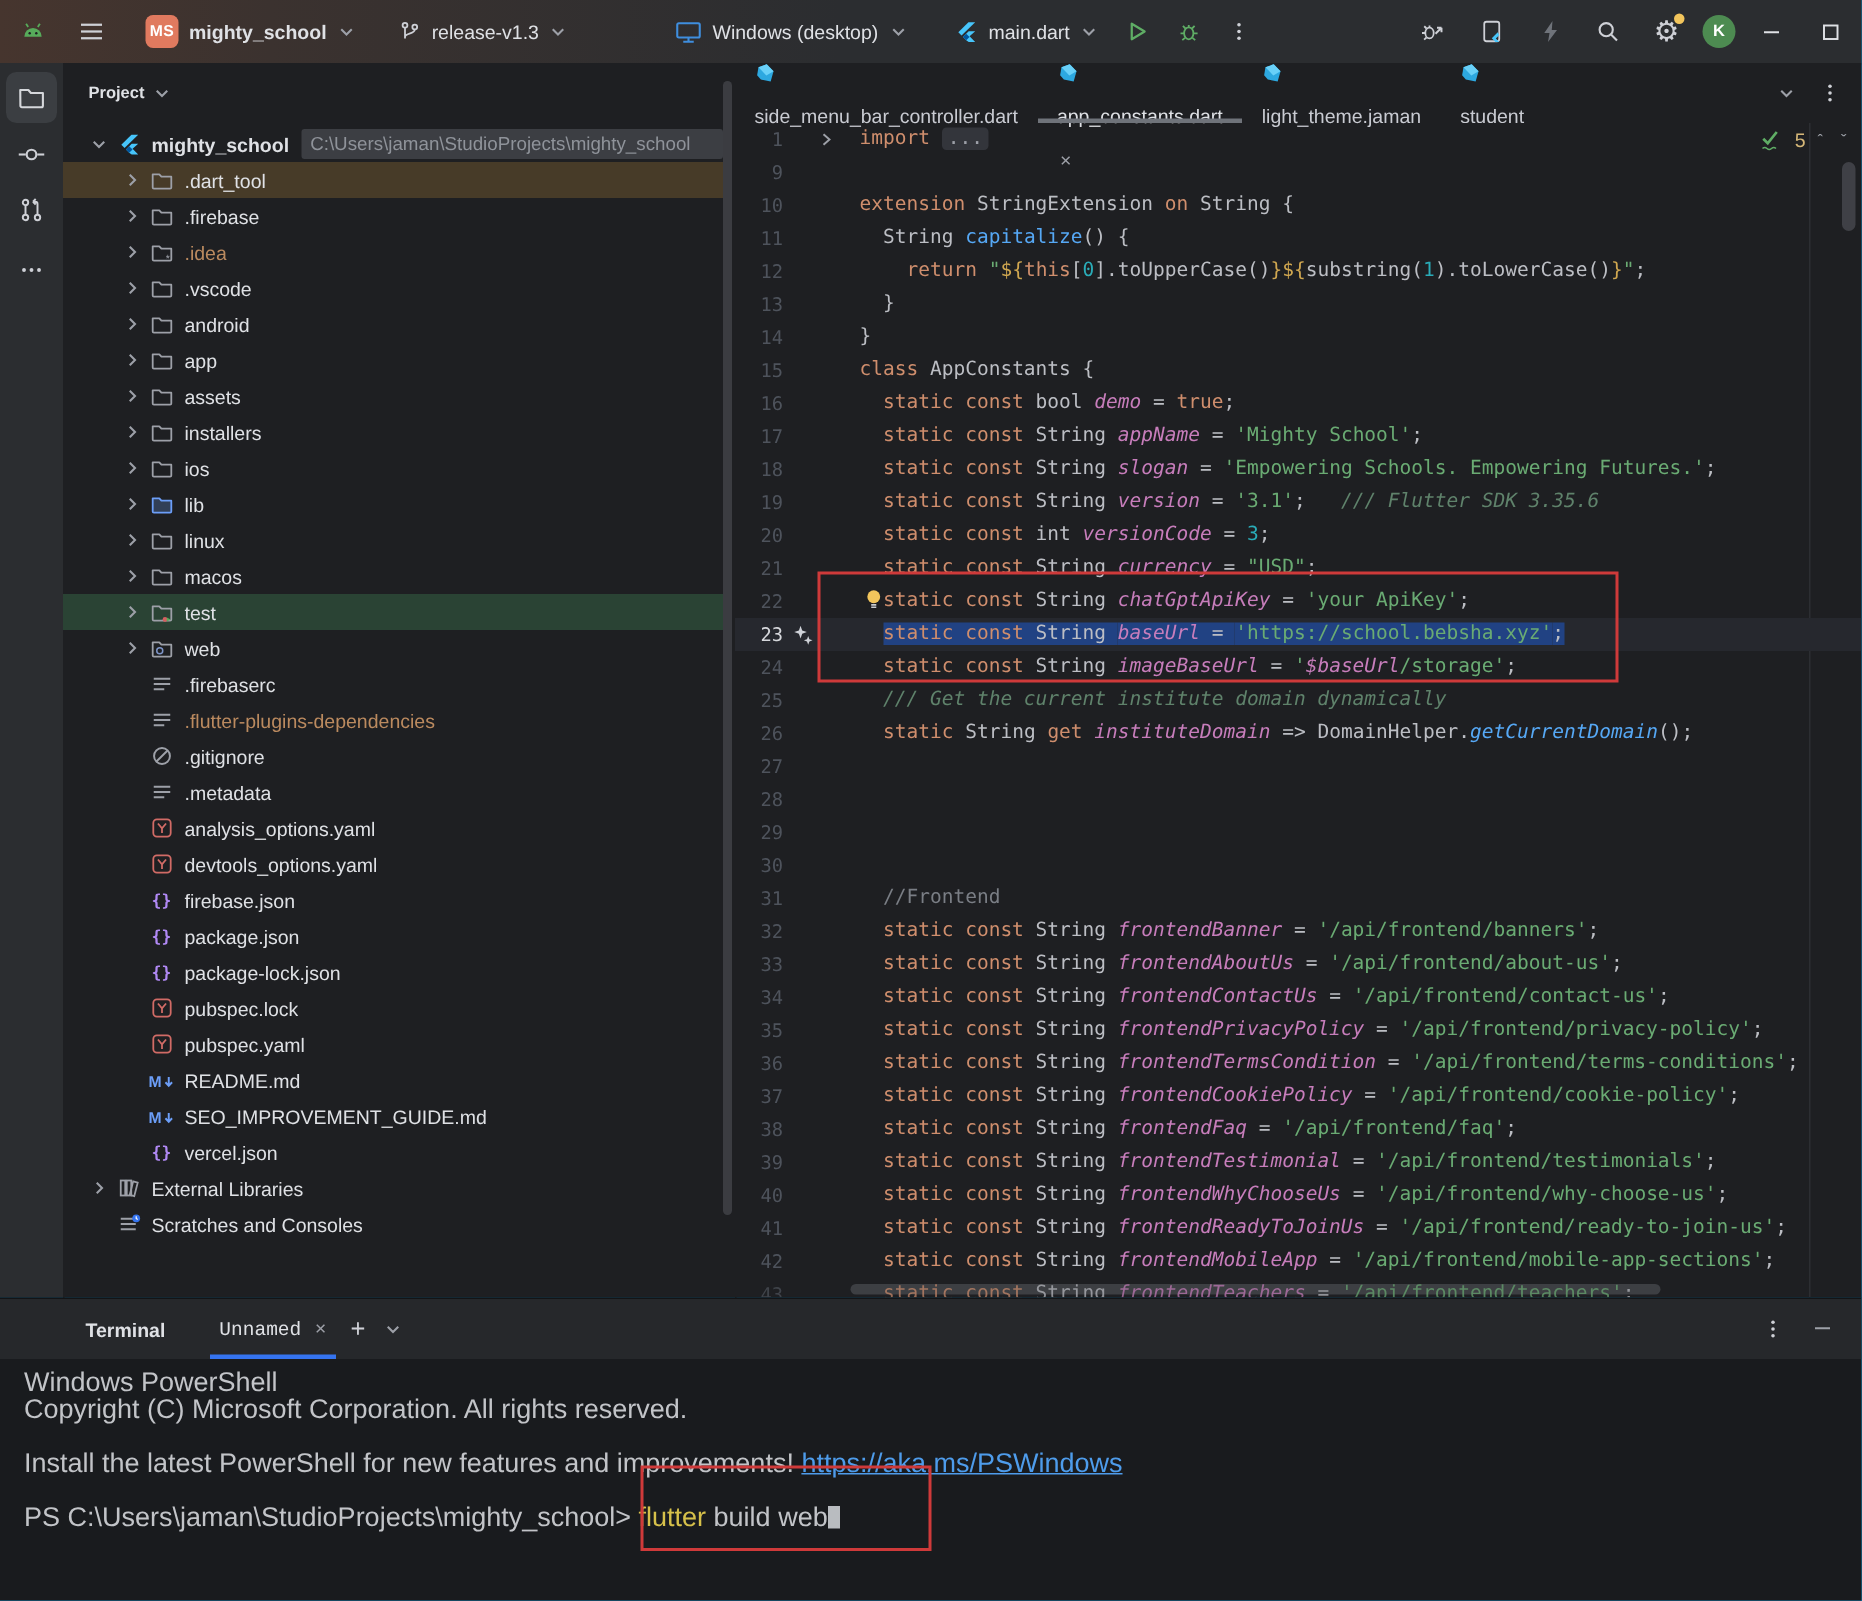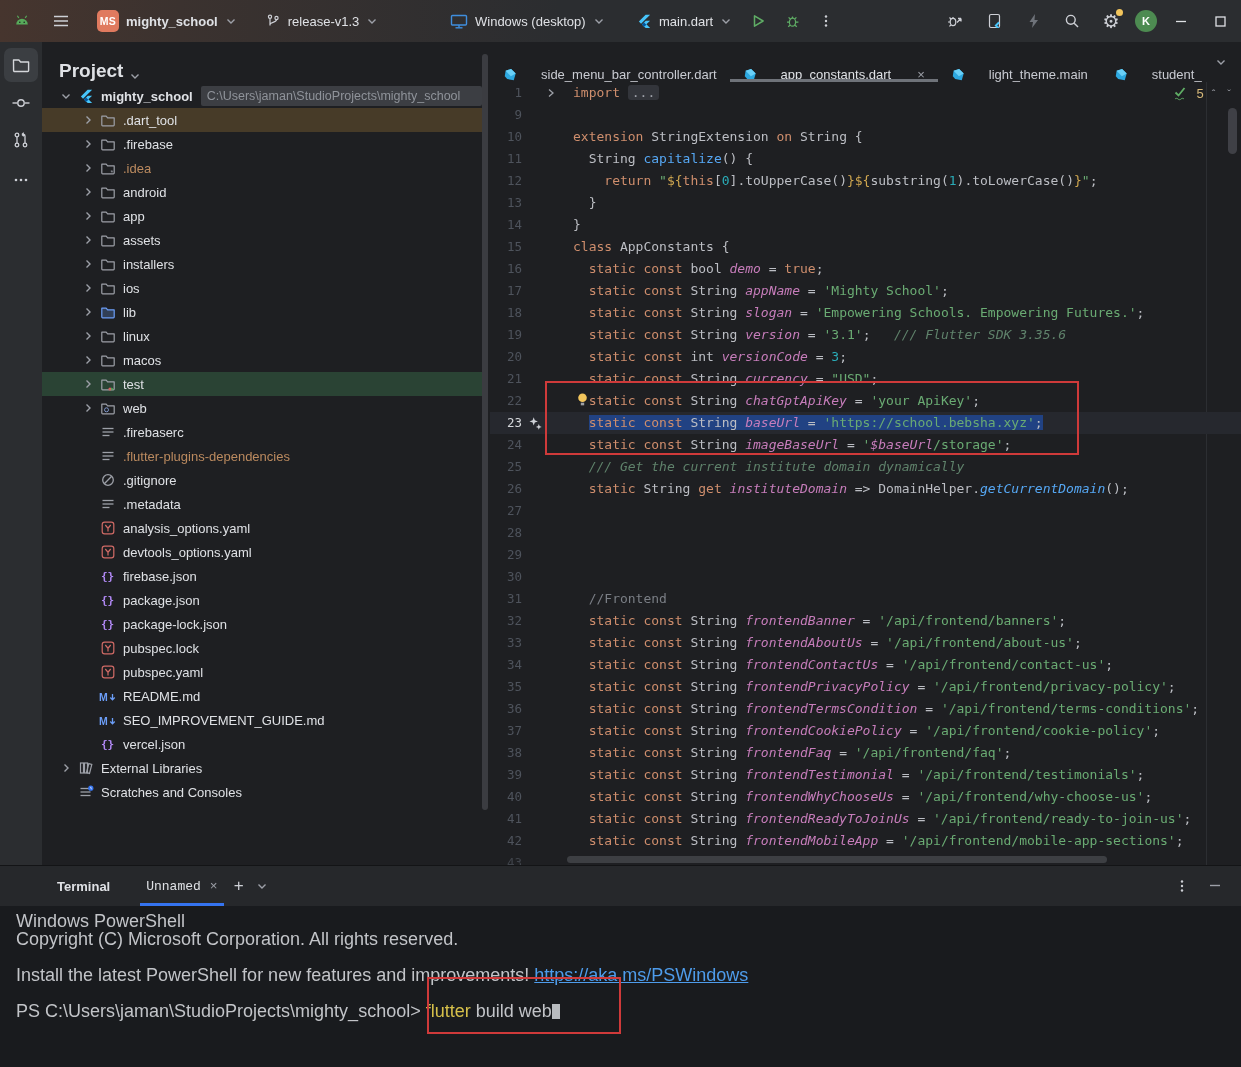--- a/index.html
+++ b/index.html
@@ -28,56 +28,56 @@
     display:grid;place-items:center;}
   .win-btn{width:30px;height:30px;display:grid;place-items:center;color:#dfe1e5;}
 
   
   .stripe{position:absolute;left:0;top:42px;width:42px;height:823px;background:#2b2d30;border-right:1px solid #1a1b1e;}
   .st-item{position:absolute;left:4px;width:34px;height:34px;display:grid;place-items:center;border-radius:7px;}
   .st-item.active{background:#3b3e42;}
 
   
   .ppanel{position:absolute;left:42px;top:42px;width:448px;height:823px;background:#1e1f22;border-right:1px solid #141518;overflow:hidden;}
-  .pp-header{height:40px;display:flex;align-items:flex-end;gap:6px;padding-left:17px;font-size:19px;font-weight:700;color:#dfe1e5;}
+  .pp-header{height:40px;display:flex;align-items:center;gap:6px;padding-left:17px;font-size:11px;font-weight:700;color:#dfe1e5;}
   .tree{position:absolute;left:0;top:42px;right:8px;}
   .trow{display:flex;align-items:center;height:24px;font-size:13px;color:#dfe1e5;white-space:nowrap;}
   .trow .chev-slot{width:20px;display:grid;place-items:center;flex:none;}
   .trow .t-ic{width:20px;display:grid;place-items:center;flex:none;margin-right:5px;}
   .trow.ind0{padding-left:14px;}
   .trow.ind1{padding-left:36px;}
   .trow.row-brown{background:#473b28;}
   .trow.row-green{background:#2a4334;}
   .trow .lbl{overflow:hidden;text-overflow:ellipsis;}
   .trow .lbl.orange{color:#bb8a5f;}
   .trow .lbl.bold{font-weight:700;}
   .root-path{flex:1;margin-left:8px;background:#3c3e43;color:#8f939a;padding:3px 6px;border-radius:2px;
     overflow:hidden;text-overflow:ellipsis;font-size:12.5px;}
   .pp-scroll{position:absolute;left:482px;top:54px;width:6px;height:756px;background:#45474c;border-radius:3px;opacity:.75;}
 
   
   .editor{position:absolute;left:490px;top:42px;width:751px;height:823px;background:#1e1f22;}
   .tabbar{position:absolute;left:0;top:0;right:0;height:40px;display:flex;align-items:stretch;font-size:13px;}
   #tabs{display:flex;}
-  .tab{display:flex;align-items:flex-end;gap:24px;padding:0 13px;color:#c9cbd2;position:relative;cursor:default;}
+  .tab{display:flex;align-items:flex-start;gap:14px;padding:0 13px;color:#c9cbd2;position:relative;cursor:default;flex-direction:column;}
   .tab.active{color:#dfe1e5;}
   .tab.active::after{content:"";position:absolute;left:0;right:0;bottom:0;height:3px;background:#6f737a;}
   .tab .close{color:#9da0a8;font-size:13px;margin-left:2px;}
   .tab.trunc{max-width:96px;overflow:hidden;}
   .tabbar-right{margin-left:auto;display:flex;align-items:center;gap:16px;padding-right:14px;}
 
   .codearea{position:absolute;left:0;top:40px;width:751px;height:783px;overflow:hidden;
     font-family:"DejaVu Sans Mono","Liberation Mono",monospace;font-size:13px;}
   .margin-guide{position:absolute;left:716px;top:0;bottom:0;width:1px;background:#2c2e32;}
   .hscroll{position:absolute;left:77px;top:774px;width:540px;height:7px;background:#45474c;border-radius:4px;opacity:.8;}
   .vscroll{position:absolute;left:738px;top:26px;width:9px;height:46px;background:#45474c;border-radius:5px;opacity:.85;}
   #code-lines{position:absolute;left:0;top:0;width:751px;}
   .crow{position:relative;display:flex;height:22px;line-height:22px;white-space:pre;}
   .crow.current{background:#26282e;}
-  .crow.dim{opacity:.7;flex-direction:column;}
+  .crow.dim{opacity:.7;}
   .gnum{width:32px;flex:none;text-align:right;color:#4e535c;font-size:12.5px;}
   .gnum.bright{color:#d5d7db;}
   .gico{width:45px;flex:none;display:flex;align-items:center;padding-left:6px;gap:2px;}
   .ctext{margin:0;font:inherit;color:#bcbec4;}
   .tk-k{color:#cf8e6d;}
   .tk-w{color:#bcbec4;}
   .tk-f{color:#c77dbb;font-style:italic;}
   .tk-s{color:#6aab73;}
   .tk-n{color:#2aacb8;}
   .tk-c{color:#7a7e85;}
@@ -358,20 +358,33 @@
           <span class="chev-slot">
             <svg width="12" height="12" viewBox="0 0 12 12">
               <path d="M4.5 2.5L8 6l-3.5 3.5" fill="none" stroke="#9da0a8" stroke-width="1.4"></path>
             </svg>
           </span>
           <span class="t-ic">
             <svg width="16" height="16" viewBox="0 0 16 16">
               <path d="M1.8 4.2h4.4l1.4 1.6h6.6v7.2a.8.8 0 0 1-.8.8H2.6a.8.8 0 0 1-.8-.8z" fill="none" stroke="#9da0a8" stroke-width="1.2" stroke-linejoin="round"></path>
             </svg>
           </span>
+          <span class="lbl">.vscode</span>
+        </div>
+        <div class="trow ind1">
+          <span class="chev-slot">
+            <svg width="12" height="12" viewBox="0 0 12 12">
+              <path d="M4.5 2.5L8 6l-3.5 3.5" fill="none" stroke="#9da0a8" stroke-width="1.4"></path>
+            </svg>
+          </span>
+          <span class="t-ic">
+            <svg width="16" height="16" viewBox="0 0 16 16">
+              <path d="M1.8 4.2h4.4l1.4 1.6h6.6v7.2a.8.8 0 0 1-.8.8H2.6a.8.8 0 0 1-.8-.8z" fill="none" stroke="#9da0a8" stroke-width="1.2" stroke-linejoin="round"></path>
+            </svg>
+          </span>
           <span class="lbl">android</span>
         </div>
         <div class="trow ind1">
           <span class="chev-slot">
             <svg width="12" height="12" viewBox="0 0 12 12">
               <path d="M4.5 2.5L8 6l-3.5 3.5" fill="none" stroke="#9da0a8" stroke-width="1.4"></path>
             </svg>
           </span>
           <span class="t-ic">
             <svg width="16" height="16" viewBox="0 0 16 16">
@@ -688,21 +701,21 @@
             <span>app_constants.dart</span>
             <span class="close">×</span>
           </div>
           <div class="tab">
             <span class="ic">
               <svg width="14" height="14" viewBox="0 0 16 16">
                 <path d="M3 3.2L9.3 1l5.2 5.2L12.3 14 4.8 12.6 2 9.4z" fill="#2da8e0"></path>
                 <path d="M9.3 1L3 3.2 9 9.5l5.5-3.3z" fill="#69d0f8"></path>
               </svg>
             </span>
-            <span>light_theme.main</span>
+            <span>light_theme.jaman</span>
           </div>
           <div class="tab trunc">
             <span class="ic">
               <svg width="14" height="14" viewBox="0 0 16 16">
                 <path d="M3 3.2L9.3 1l5.2 5.2L12.3 14 4.8 12.6 2 9.4z" fill="#2da8e0"></path>
                 <path d="M9.3 1L3 3.2 9 9.5l5.5-3.3z" fill="#69d0f8"></path>
               </svg>
             </span>
             <span>student_</span>
           </div>

